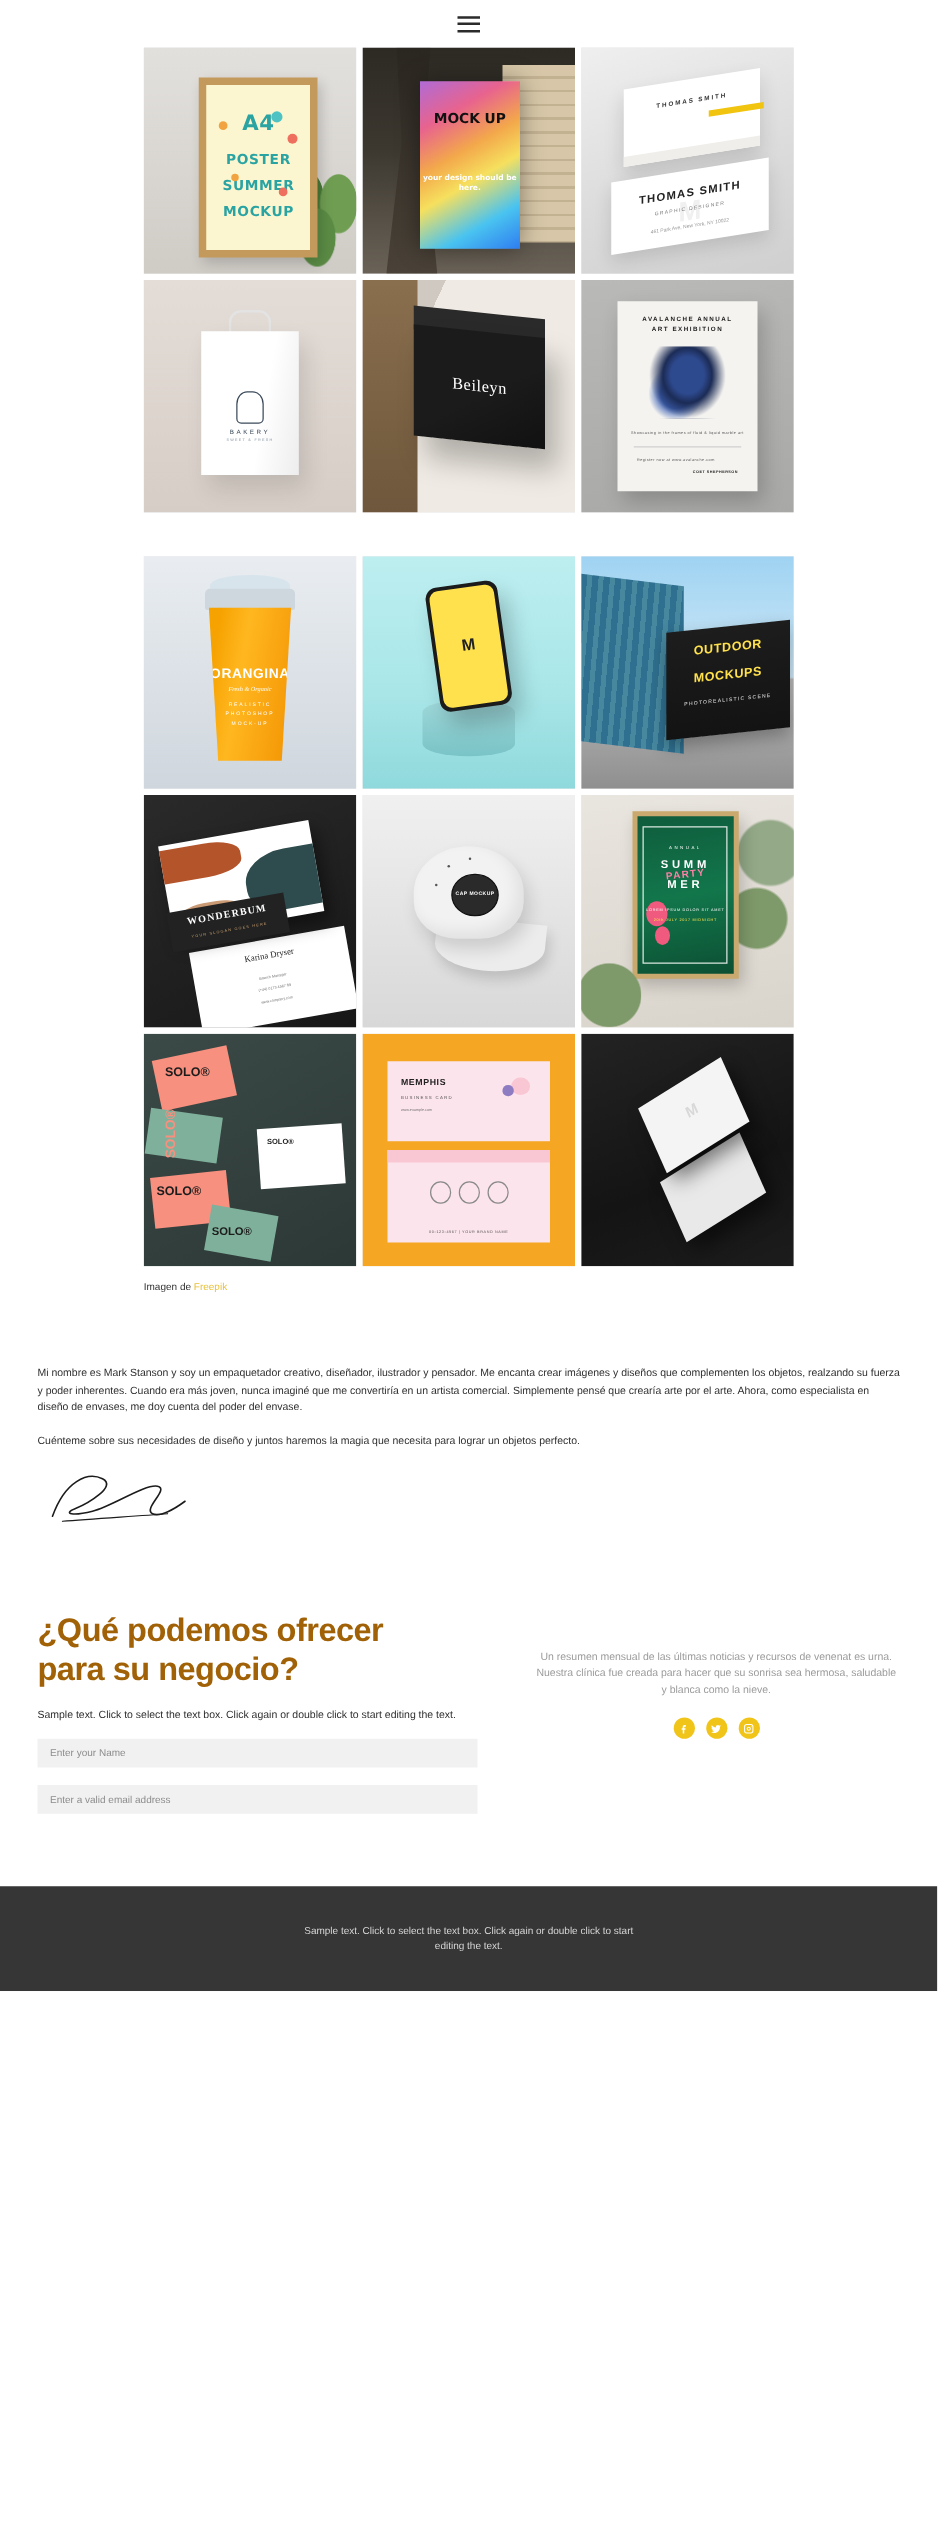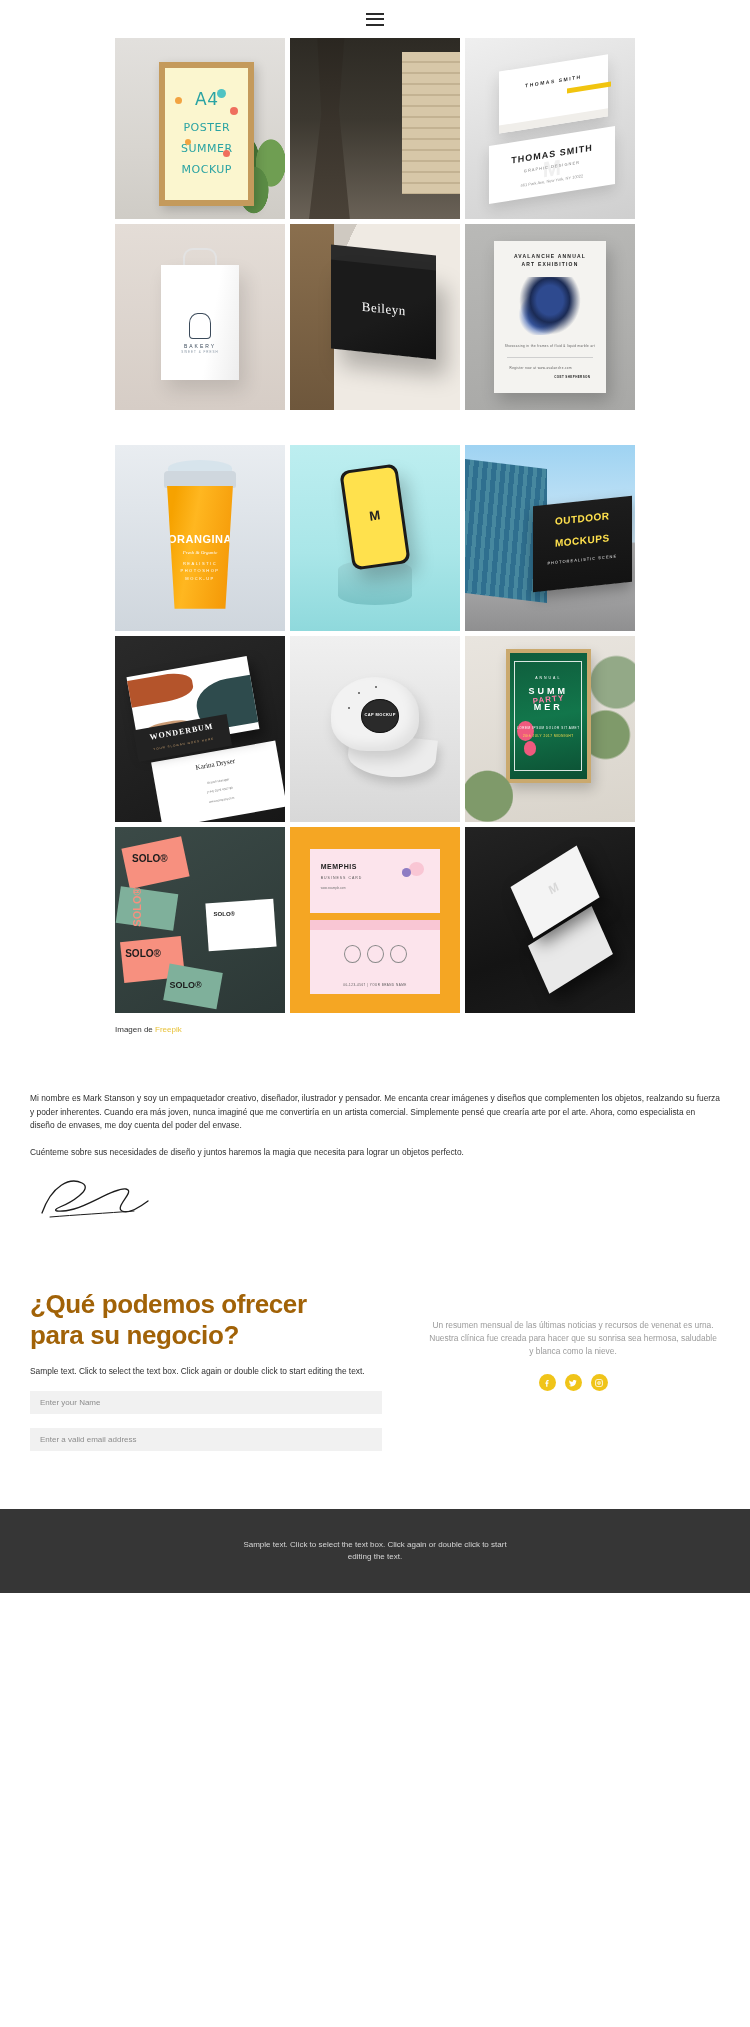--- a/index.html
+++ b/index.html
@@ -33,21 +33,21 @@
   
   .ph { position:absolute; inset:0; }
 
   
   .p-a4 { background: linear-gradient(180deg,#e2e0dd 0%,#d8d5d0 60%,#cfccc6 100%); }
   .p-a4 .frame { position:absolute; left:26%; top:13%; width:56%; height:80%; background:#c49a5c; padding:6px;
      box-shadow: 3px 4px 10px rgba(0,0,0,.18); }
   .p-a4 .sheet { width:100%; height:100%; background:#fbf6cf; position:relative; overflow:hidden; }
   .p-a4 .t1,.p-a4 .t2,.p-a4 .t3,.p-a4 .t4 {
      position:absolute; left:0; right:0; text-align:center; color:#2aa3a3;
-     font-family:"DejaVu Sans", sans-serif; font-weight:400; letter-spacing:.5px; }
+     font-family:"DejaVu Sans", sans-serif; font-weight:700; letter-spacing:.5px; }
   .p-a4 .t1 { top:16%; font-size:17px; }
   .p-a4 .t2 { top:40%; font-size:11px; }
   .p-a4 .t3 { top:56%; font-size:11px; }
   .p-a4 .t4 { top:72%; font-size:11px; }
   .p-a4 .dot { position:absolute; border-radius:50%; }
   .p-a4 .plant { position:absolute; right:-2%; bottom:-4%; width:34%; height:50%;
      background: radial-gradient(ellipse at 40% 60%, #5b8c45 0 30%, transparent 31%),
                  radial-gradient(ellipse at 70% 30%, #6f9e52 0 26%, transparent 27%),
                  radial-gradient(ellipse at 25% 25%, #497a38 0 22%, transparent 23%); }
 
@@ -273,20 +273,24 @@
               <div class="dot" style="left:70%;top:62%;width:7px;height:7px;background:#ef6f5e"></div>
             </div>
           </div>
         </div>
       </div>
 
       <div class="tile h1">
         <div class="ph p-bb">
           <div class="bldg"></div>
           <div class="tree"></div>
+          <div class="panel">
+            <div class="mk mk1">MOCK UP</div>
+            <div class="mk mk2">your design should be here.</div>
+          </div>
         </div>
       </div>
 
       <div class="tile h1">
         <div class="ph p-bc">
           <div class="stack">
             <div class="nm">THOMAS SMITH</div>
           </div>
           <div class="accent"></div>
           <div class="card">

